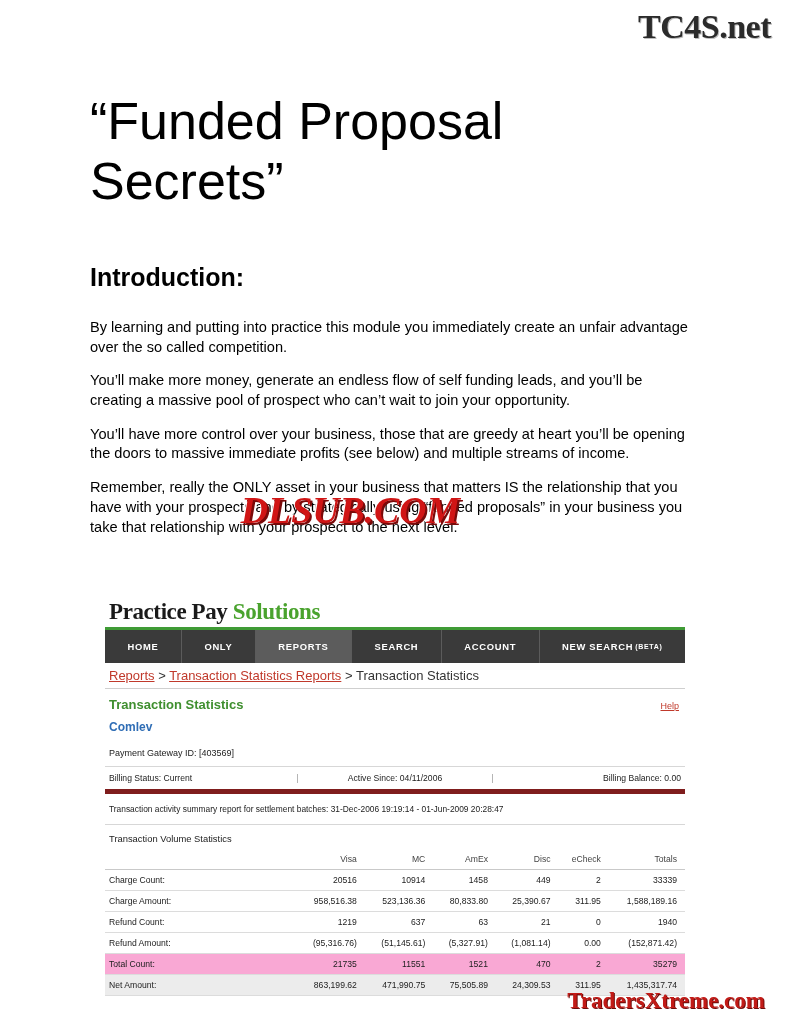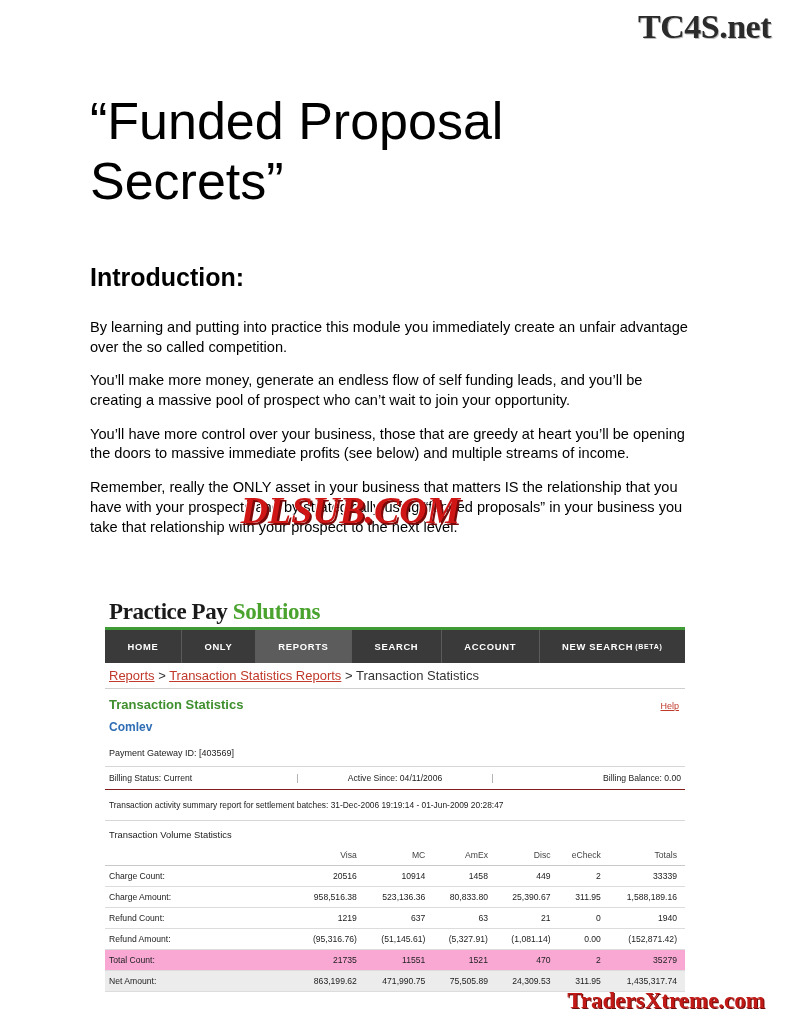--- a/index.html
+++ b/index.html
@@ -167,21 +167,21 @@
   .merchant-gw {
     font-size: 9px;
     color: #222;
     margin-top: 14px;
   }
   .billing-row {
     display: flex;
     font-size: 8.6px;
     color: #222;
     border-top: 1px solid #d7d7d7;
-    border-bottom: 1px solid #7f1d1d;
+    border-bottom: 5px solid #7f1d1d;
     margin-top: 8px;
     padding: 6px 4px;
   }
   .billing-row .cell {
     flex: 1 1 0;
   }
   .billing-row .cell.center {
     text-align: center;
   }
   .billing-row .cell.right {

